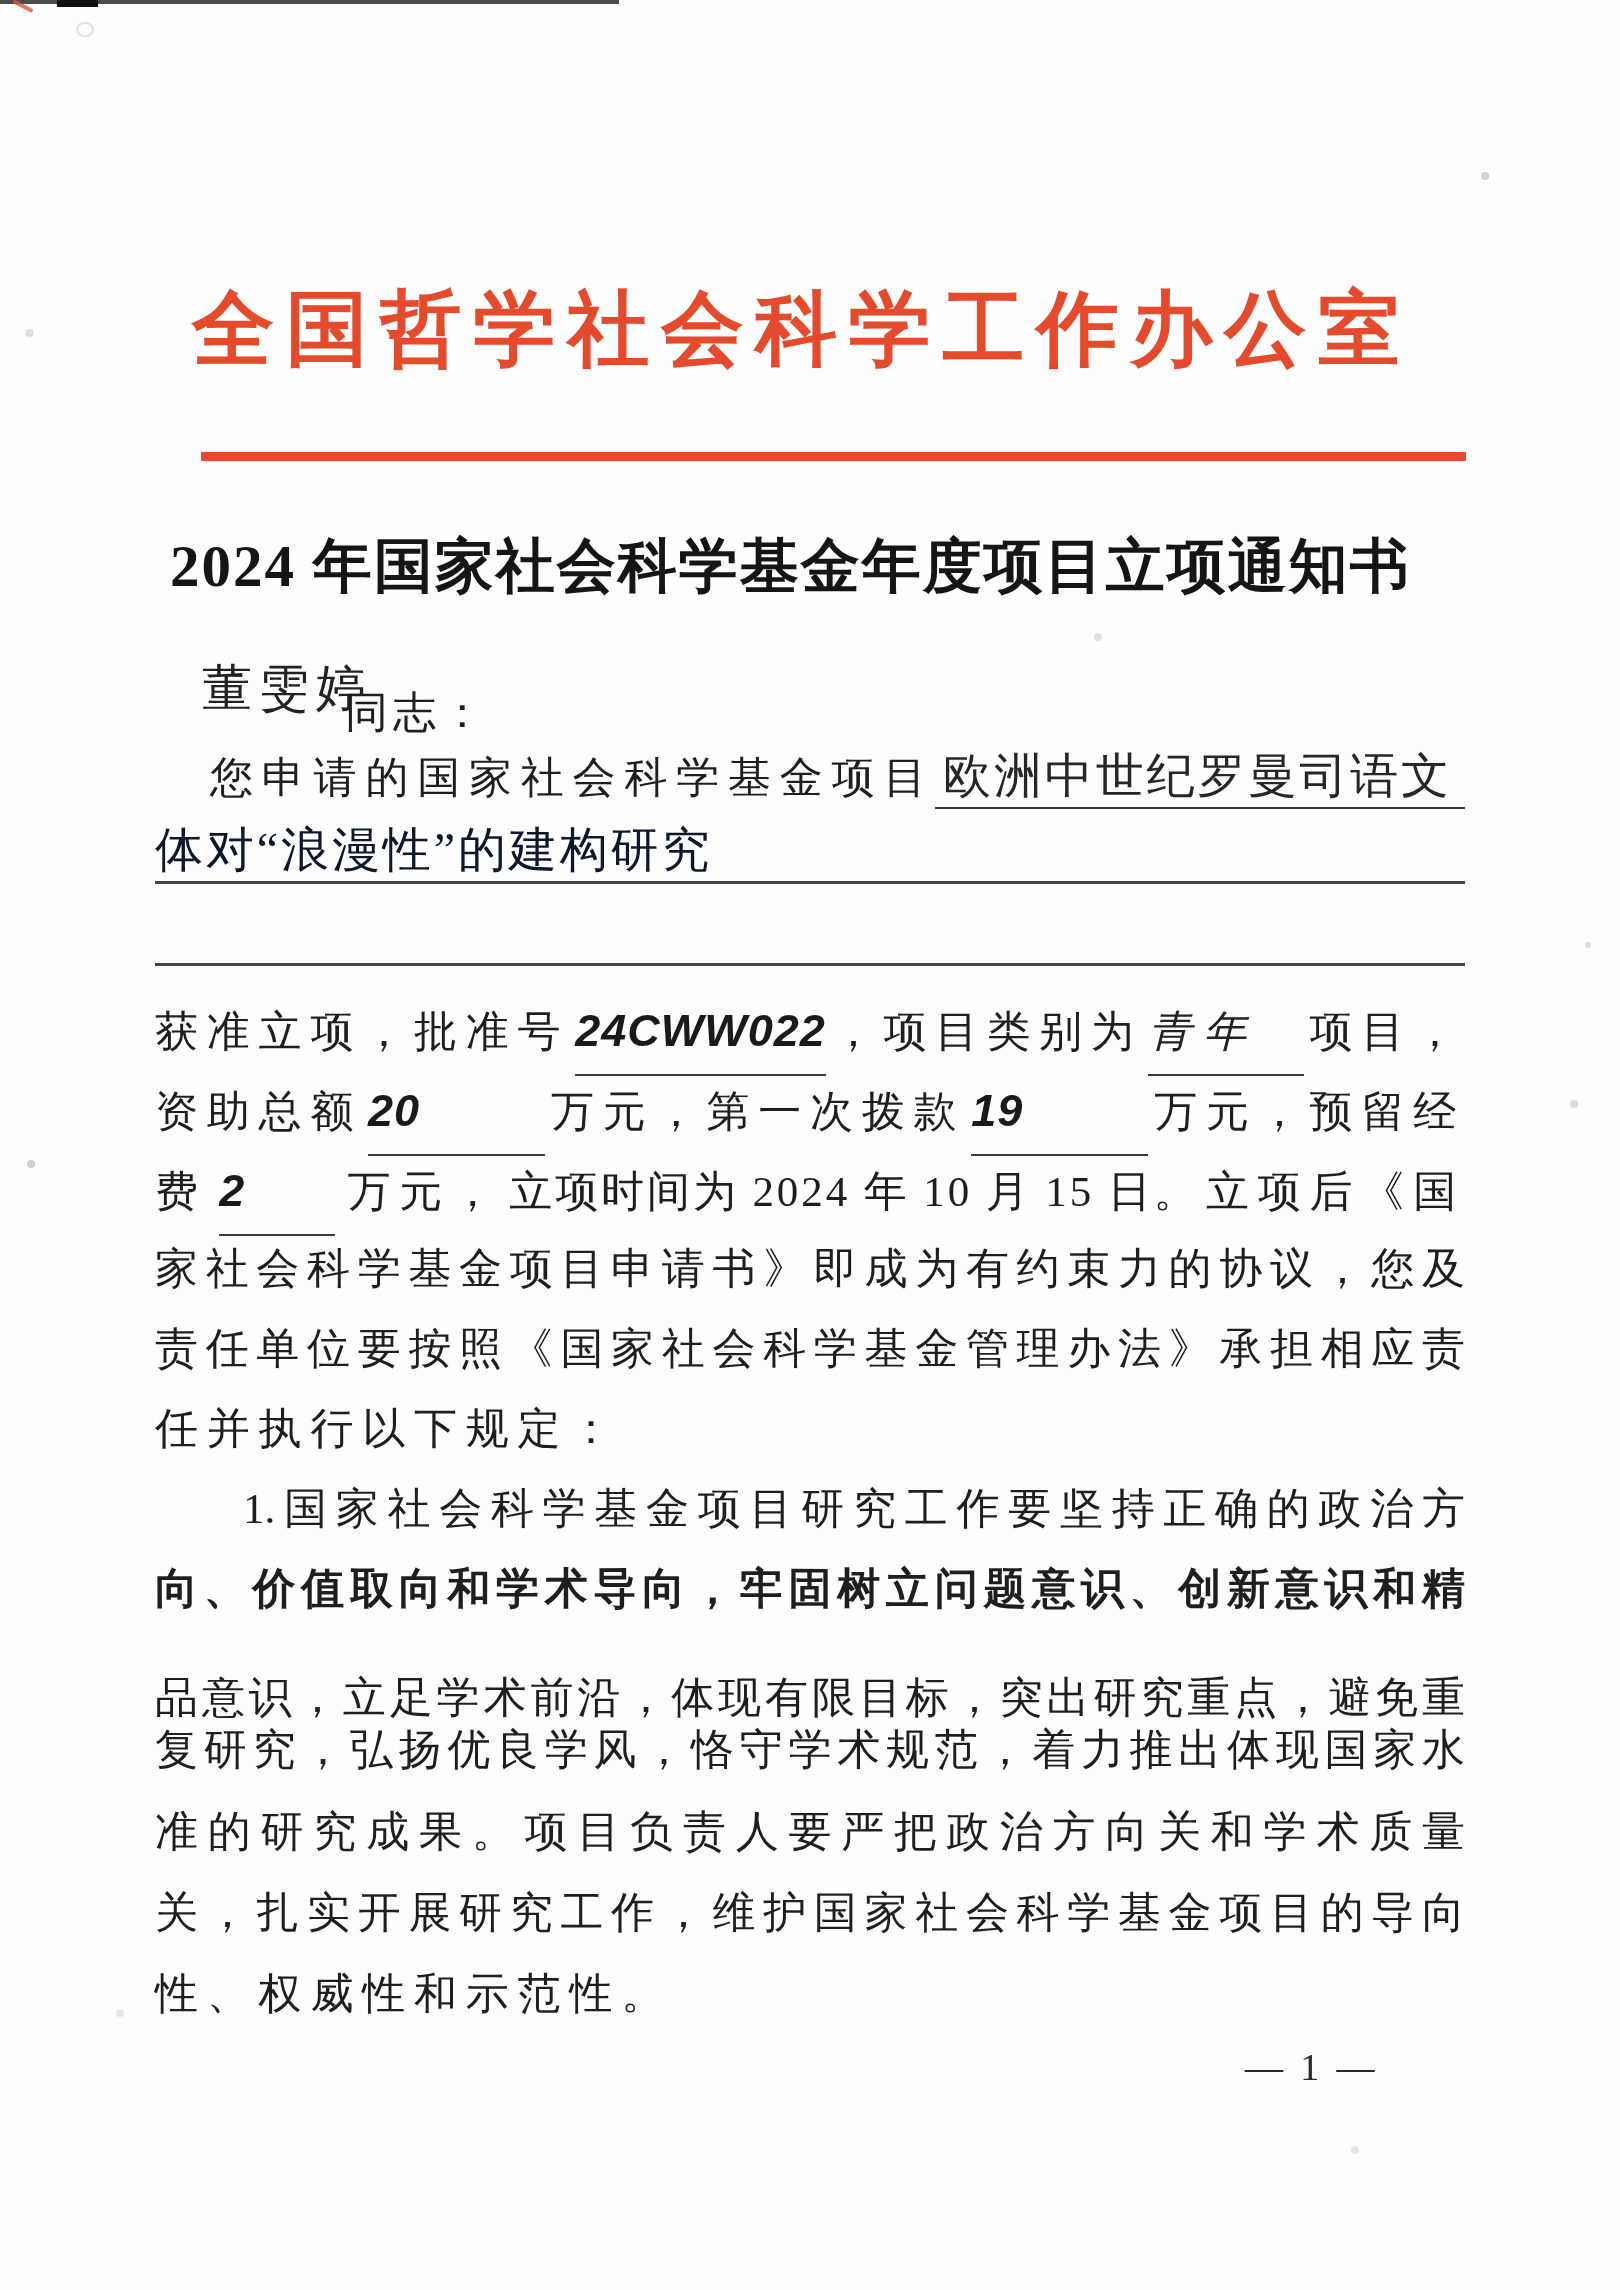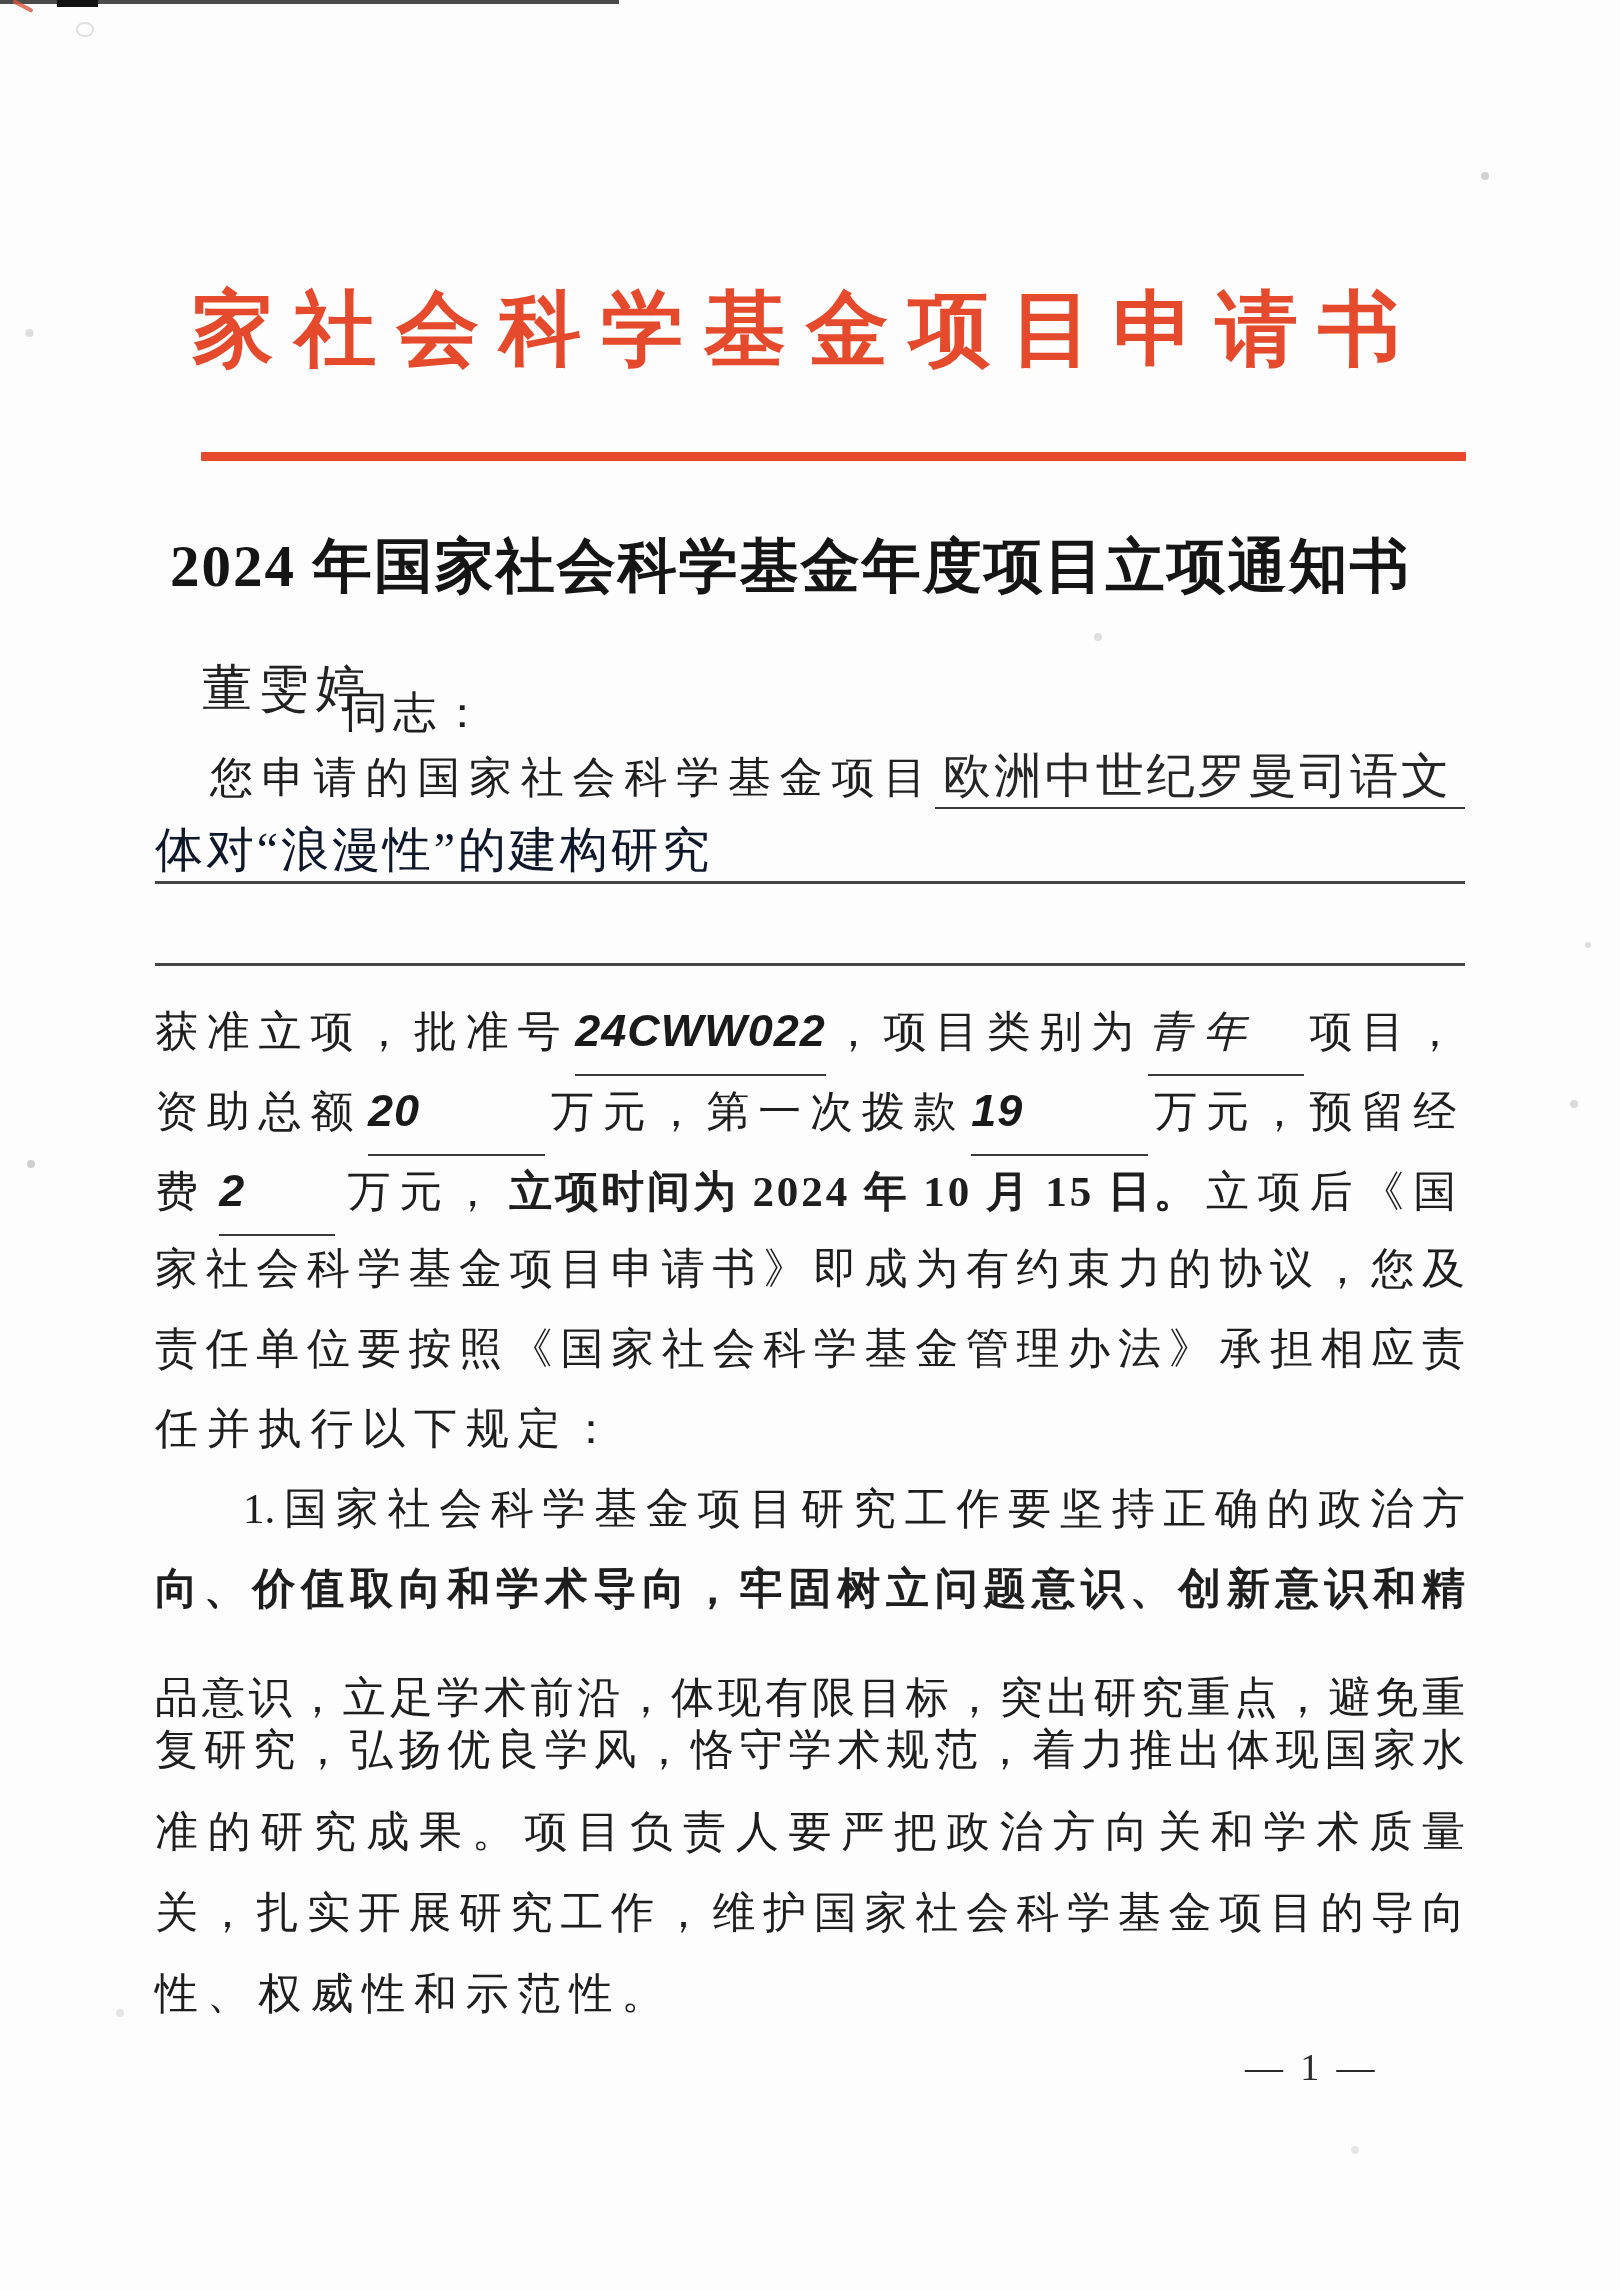--- a/index.html
+++ b/index.html
@@ -55,21 +55,21 @@
   .proj-blank{flex:1;border-bottom:2.9px solid #3a3a3a;padding:0 3.9px 2px 7.8px;white-space:nowrap;overflow:hidden;}
   .intro-2{top:821px;font-size:48px;letter-spacing:2.9px;color:#0f172a;}
   .rule{position:absolute;left:155px;width:1310px;height:2.9px;background:#454545;}
   .rule-1{top:881px;}
   .rule-2{top:963px;}
   
   .blank{flex:1;border-bottom:2.9px solid #3a3a3a;text-align:left;white-space:nowrap;margin:0 5.9px;padding-bottom:16px;font-style:italic;}
   .blank-fixed{flex:0 0 116px;}
   .fill-no{font-family:"Liberation Sans","DejaVu Sans",sans-serif;font-weight:700;font-size:45px;letter-spacing:1px;color:#1a1a1a;}
   .fill-kai{font-size:43px;letter-spacing:11.8px;color:#222;}
-  .bold-date{font-weight:bold;letter-spacing:2.9px;white-space:nowrap;text-align:right;}
+  .bold-date{font-weight:normal;letter-spacing:2.9px;white-space:nowrap;text-align:right;}
   .g1{top:1004px;}
   .g2{top:1084px;}
   .g3{top:1164px;}
   .g4{top:1243px;}
   .g5{top:1323px;}
   .g6{top:1403px;letter-spacing:8.8px;}
   .jline{text-align:justify;text-align-last:justify;}
   
   .r1{top:1483px;text-indent:88px;}
   .r2{top:1563px;font-weight:bold;}
@@ -85,21 +85,21 @@
 <body>
 
 <div class="page">
 
   <div class="top-edge"></div>
   <div class="top-edge-dark"></div>
   <div class="red-corner-mark"></div>
   <div class="smudge"></div>
   <div class="scan-specks"></div>
 
-  <div class="org-name">家社会科学基金项目申请书</div>
+  <div class="org-name">全国哲学社会科学工作办公室</div>
   <div class="red-rule"></div>
 
   <div class="doc-title">2024 年国家社会科学基金年度项目立项通知书</div>
 
   <div class="recipient-name">董雯婷</div>
   <div class="salutation">同志：</div>
 
   <div class="line flexline intro-1">
     <span class="seg">您申请的国家社会科学基金项目</span>
     <span class="proj-blank fill-cjk">欧洲中世纪罗曼司语文</span>

